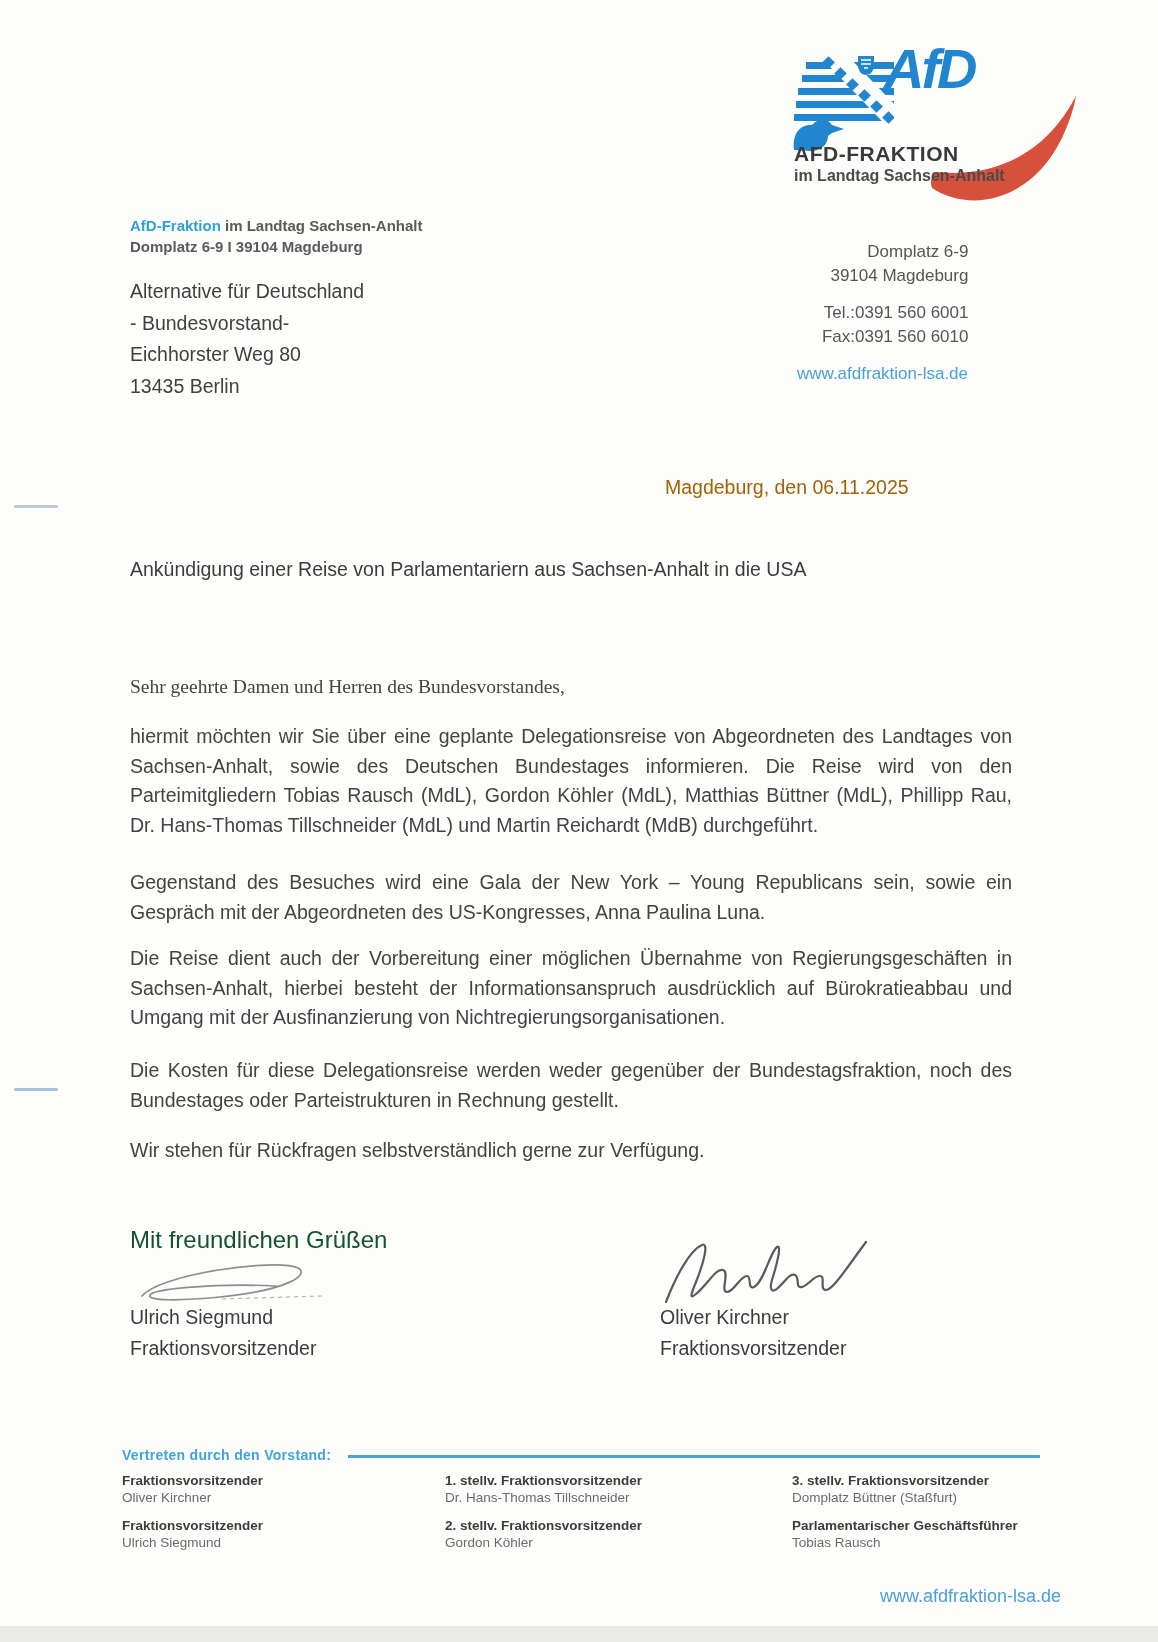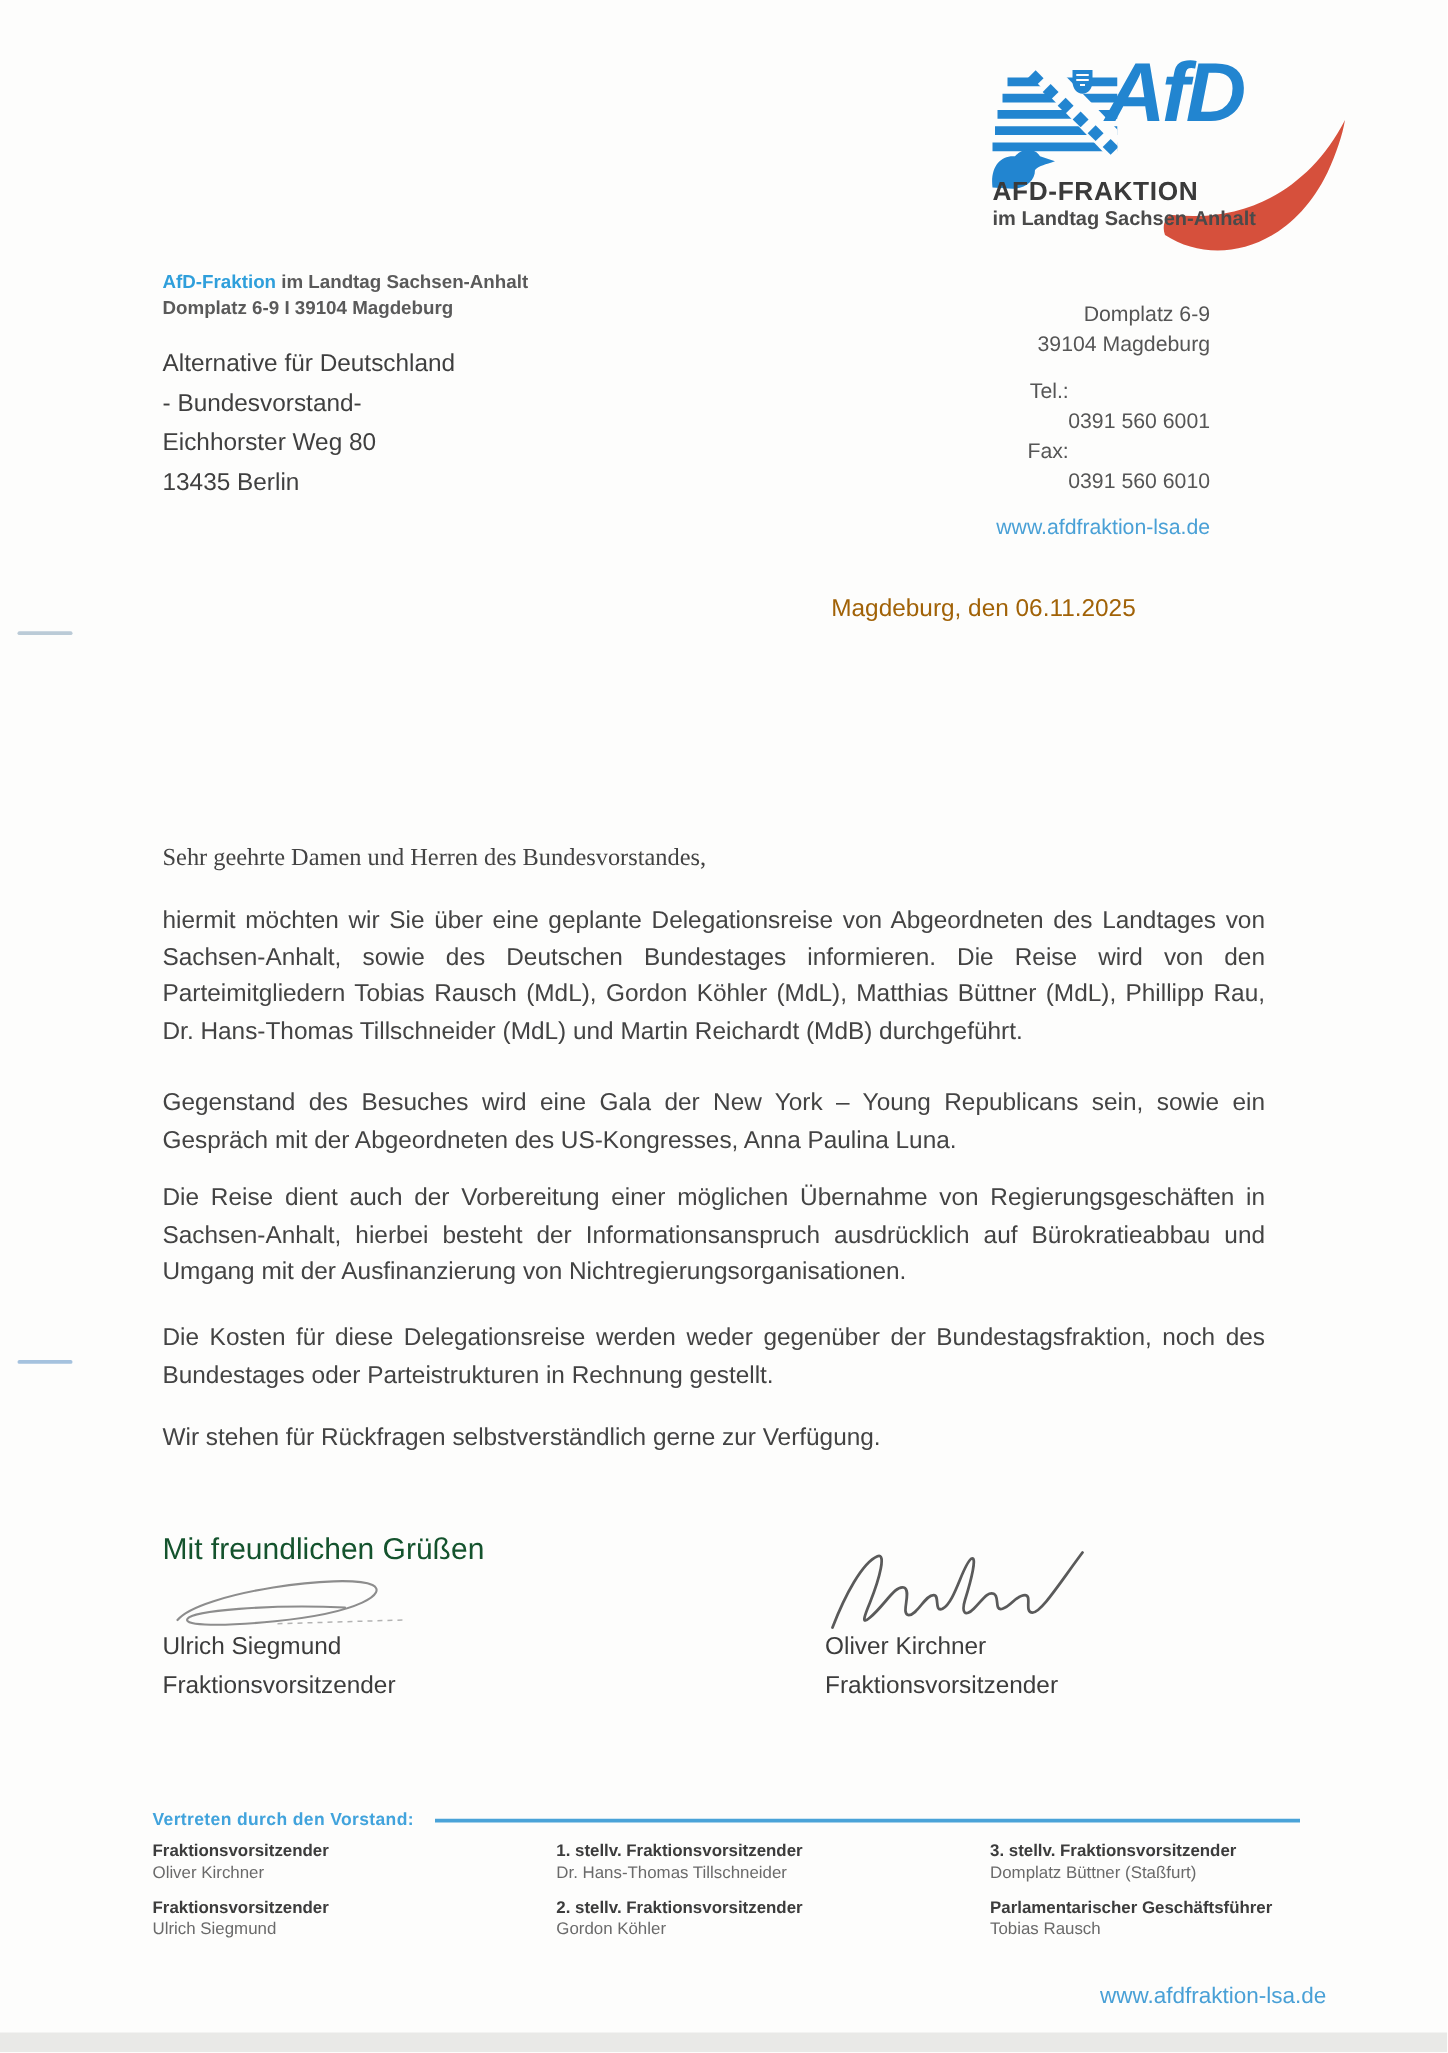--- a/index.html
+++ b/index.html
@@ -8,42 +8,42 @@
     background:#fdfdfc;
     font-family:"Liberation Sans", sans-serif;
     color:#454545;
   }
 
   
   .logo{position:absolute;left:788px;top:50px;width:300px;height:150px;}
   .logo-flag{position:absolute;left:2px;top:6px;}
   .logo-wordmark{
     position:absolute;left:96px;top:-14px;
-    font-size:67px;font-weight:800;color:#2285d0;
+    font-size:56px;font-weight:800;color:#2285d0;
     letter-spacing:-3px;font-style:italic;
   }
   .logo-swoosh{position:absolute;left:140px;top:42px;}
   .logo-line1{
     position:absolute;left:6px;top:92px;
     font-size:21px;font-weight:800;color:#3a3a3a;letter-spacing:.5px;
   }
   .logo-line2{
     position:absolute;left:6px;top:117px;
     font-size:16px;font-weight:600;color:#4a4a4a;
   }
 
   
   .sender-line{position:absolute;left:130px;top:215px;font-size:15px;font-weight:700;color:#5a5a5a;line-height:21px;}
   .sender-brand{color:#2f9fdb;}
   .recipient{position:absolute;left:130px;top:276px;font-size:19.5px;color:#3f3f3f;line-height:31.5px;}
 
   
   .contact{position:absolute;left:797px;top:240px;font-size:17px;color:#555;line-height:24px;}
   .contact .blk{margin-bottom:13px;text-align:right;}
-  .tf-row{display:flex;flex-direction:column;}
+  .tf-row{display:flex;}
   .tf-row .lbl{width:58px;}
   .website-link{color:#49a0d6;}
 
   .dateline{position:absolute;left:665px;top:476px;font-size:19.5px;color:#a16207;}
 
   
   .fold-mark{position:absolute;left:14px;width:44px;height:3px;border-radius:2px;}
   .fold-1{top:505px;background:#a4b9cb;opacity:.75;}
   .fold-2{top:1088px;background:#8fb3d6;opacity:.8;}
 
@@ -141,20 +141,21 @@
       </div>
     </div>
     <div class="website-link">www.afdfraktion-lsa.de</div>
   </div>
 
   <div class="dateline">Magdeburg, den 06.11.2025</div>
 
   <div class="fold-mark fold-1"></div>
   <div class="fold-mark fold-2"></div>
 
+  <div class="subject">Ankündigung einer Reise von Parlamentariern aus Sachsen-Anhalt in die USA</div>
 
   <p class="body-text salutation">Sehr geehrte Damen und Herren des Bundesvorstandes,</p>
   <p class="body-text just p1">hiermit möchten wir Sie über eine geplante Delegationsreise von Abgeordneten des Landtages von Sachsen-Anhalt, sowie des Deutschen Bundestages informieren. Die Reise wird von den Parteimitgliedern Tobias Rausch (MdL), Gordon Köhler (MdL), Matthias Büttner (MdL), Phillipp Rau, Dr. Hans-Thomas Tillschneider (MdL) und Martin Reichardt (MdB) durchgeführt.</p>
   <p class="body-text just p2">Gegenstand des Besuches wird eine Gala der New York – Young Republicans sein, sowie ein Gespräch mit der Abgeordneten des US-Kongresses, Anna Paulina Luna.</p>
   <p class="body-text just p3">Die Reise dient auch der Vorbereitung einer möglichen Übernahme von Regierungsgeschäften in Sachsen-Anhalt, hierbei besteht der Informationsanspruch ausdrücklich auf Bürokratieabbau und Umgang mit der Ausfinanzierung von Nichtregierungsorganisationen.</p>
   <p class="body-text just p4">Die Kosten für diese Delegationsreise werden weder gegenüber der Bundestagsfraktion, noch des Bundestages oder Parteistrukturen in Rechnung gestellt.</p>
   <p class="body-text p5">Wir stehen für Rückfragen selbstverständlich gerne zur Verfügung.</p>
 
   <div class="greeting">Mit freundlichen Grüßen</div>
 

